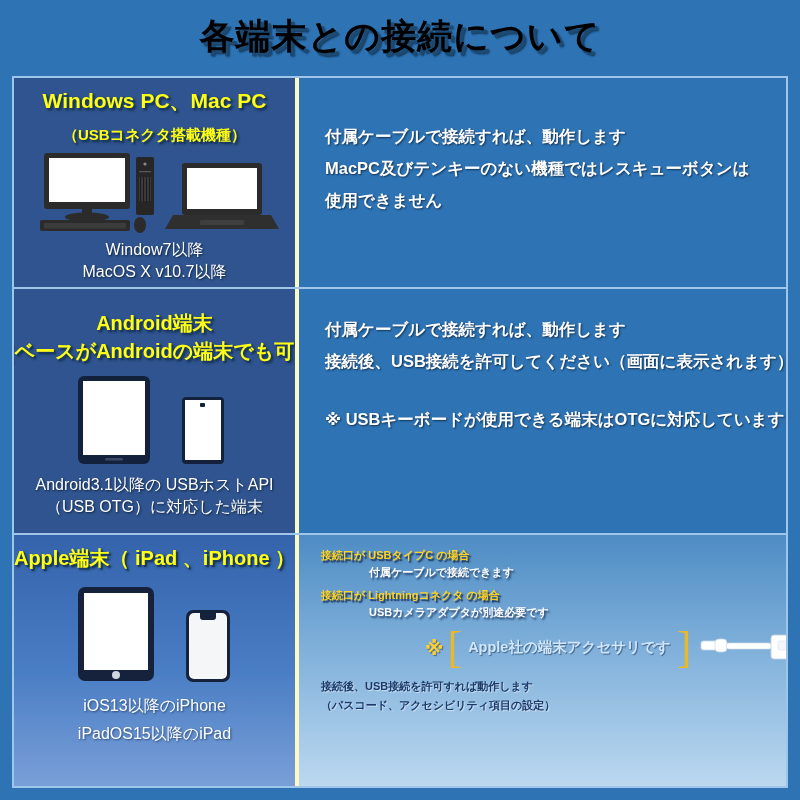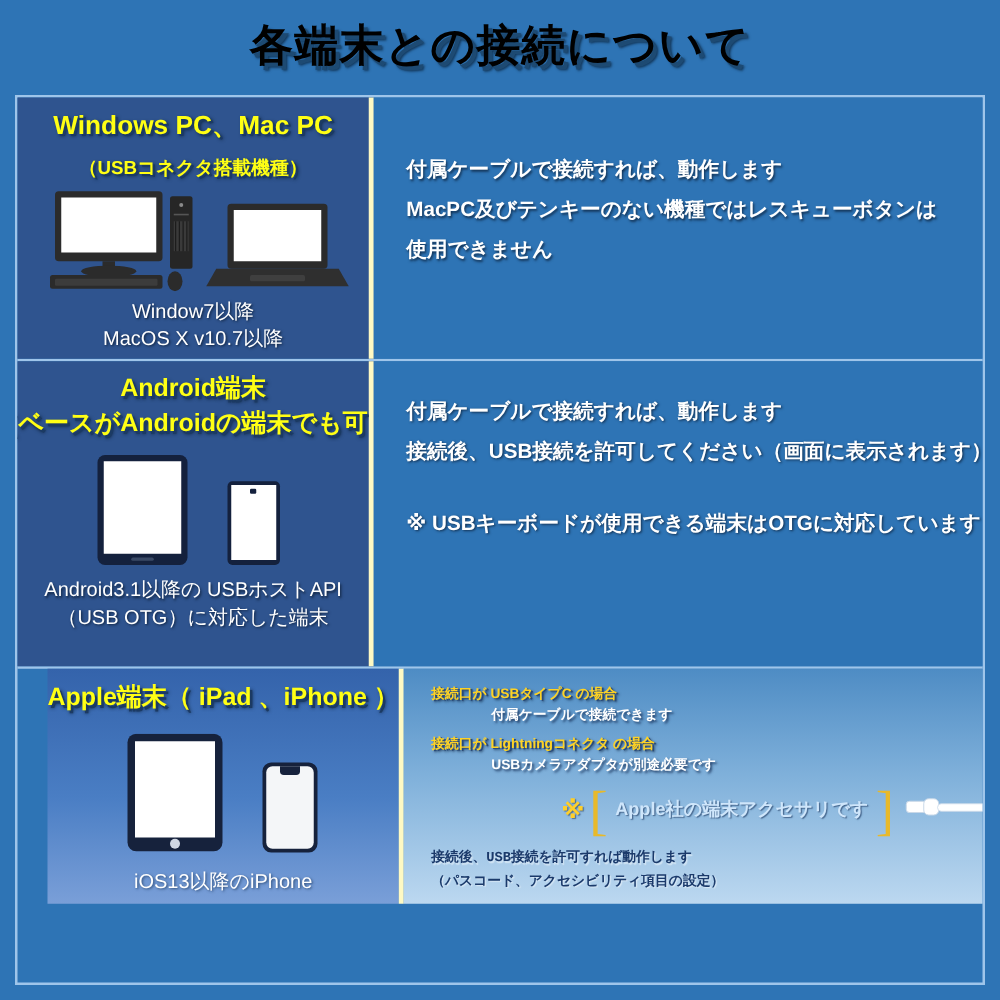--- a/index.html
+++ b/index.html
@@ -52,21 +52,21 @@
     display: flex;
     flex-direction: column;
   }
   .row {
     display: flex;
     width: 100%;
     box-sizing: border-box;
   }
   .row.r1 { height: 211px; }
   .row.r2 { height: 246px; }
-  .row.r3 { height: 188px; padding-left: 24px; }
+  .row.r3 { height: 251px; }
   .row.r1, .row.r2 { border-bottom: 2px solid #9fc5ea; }
 
   .cell-left {
     width: 285px;
     flex: 0 0 285px;
     box-sizing: border-box;
     border-right: 4px solid #fef9c3;
     position: relative;
     overflow: hidden;
   }
@@ -95,21 +95,21 @@
   .lhead {
     color: #ffff14;
     font-weight: bold;
     text-align: center;
     text-shadow: 2px 2px 0 #1b3a63, 2px 2px 3px rgba(8,25,45,0.8);
     line-height: 1.25;
     white-space: nowrap;
   }
   .lhead.h1 { font-size: 21px; margin-top: 10px; }
   .lhead.h1b { font-size: 15px; margin-top: 12px; }
-  .lhead.h2 { font-size: 20px; margin-top: 10px; }
+  .lhead.h2 { font-size: 20px; margin-top: 22px; }
   .lhead.h2b { font-size: 20px; margin-top: 3px; }
   .lhead.h3 { font-size: 20px; margin-top: 11px; }
 
   .lcap {
     color: #ffffff;
     font-weight: normal;
     font-size: 16px;
     text-align: center;
     line-height: 1.35;
     text-shadow: 1px 1px 2px rgba(10,25,45,0.85);
@@ -151,21 +151,20 @@
   }
   .r3sub {
     color: #ffffff;
     padding-left: 48px;
     text-shadow: 1.5px 1.5px 2px rgba(20,45,85,0.85);
   }
   .r3bot {
     color: #1b3a6b;
     text-shadow: 1px 1px 1px rgba(255,255,255,0.55);
     line-height: 1.75;
-    font-family: Liberation Mono, monospace;
   }
 
   
   .note {
     display: flex;
     align-items: center;
     margin: 8px 0 0 104px;
   }
   .note-mark {
     color: #ffcf2a;

